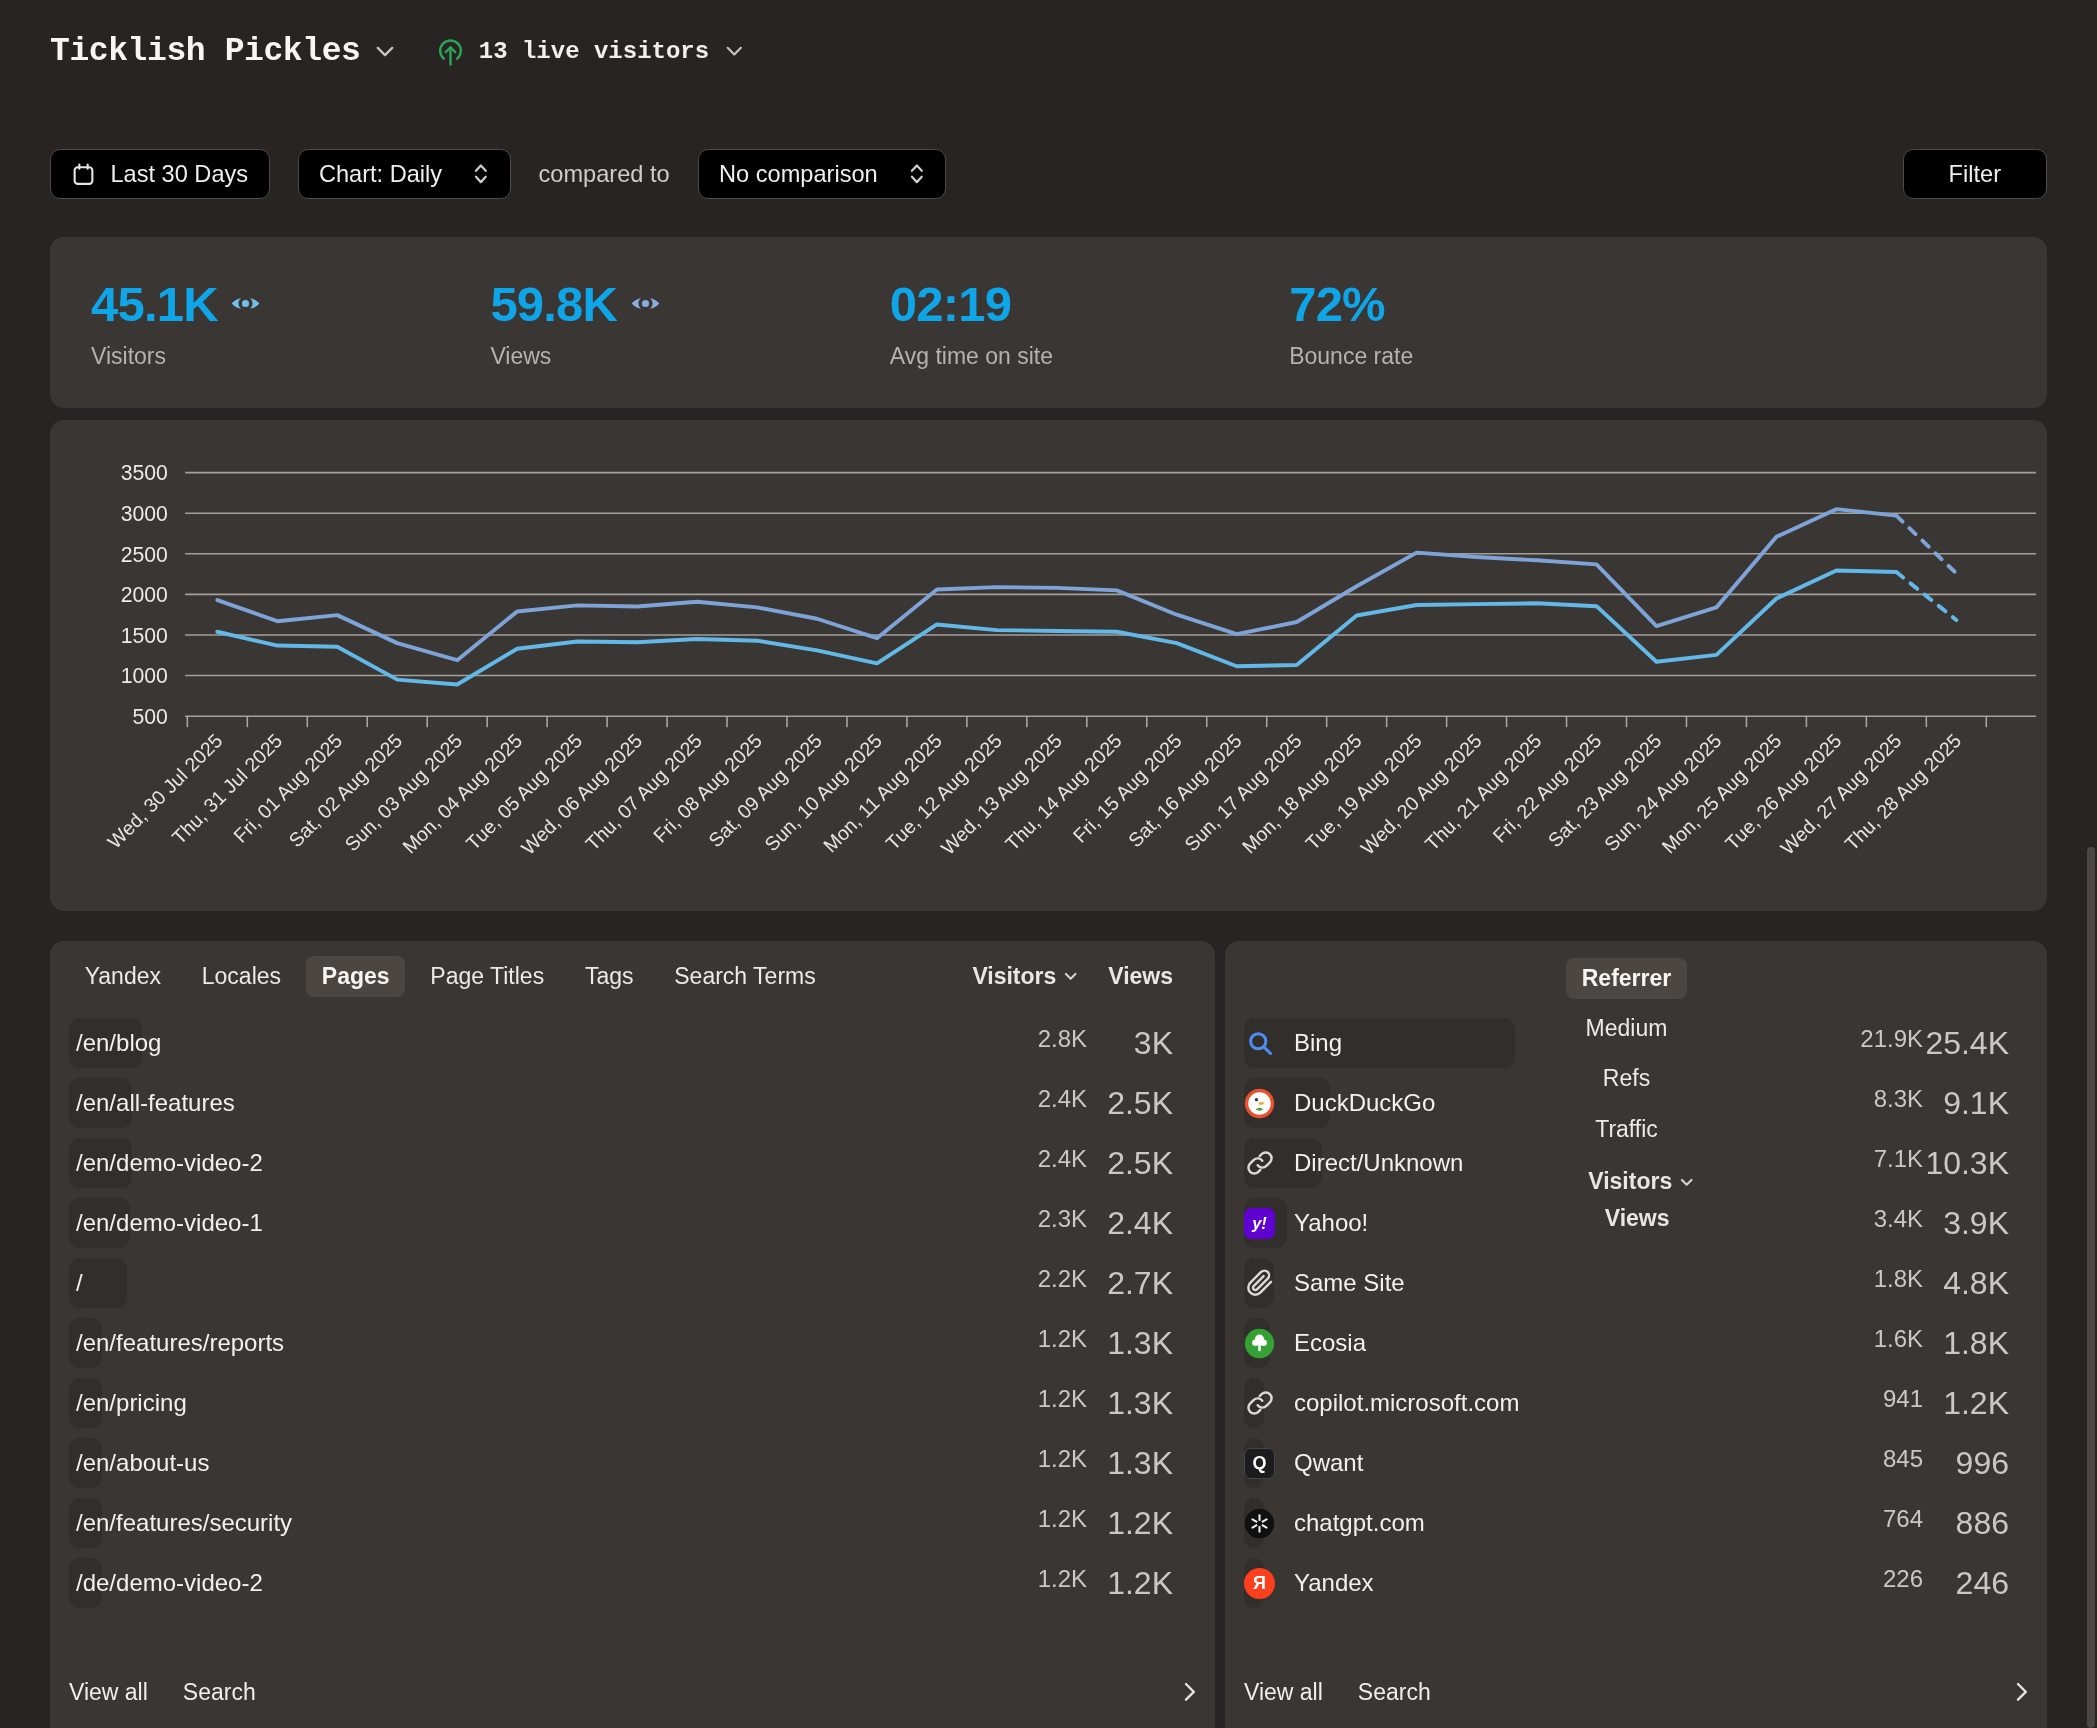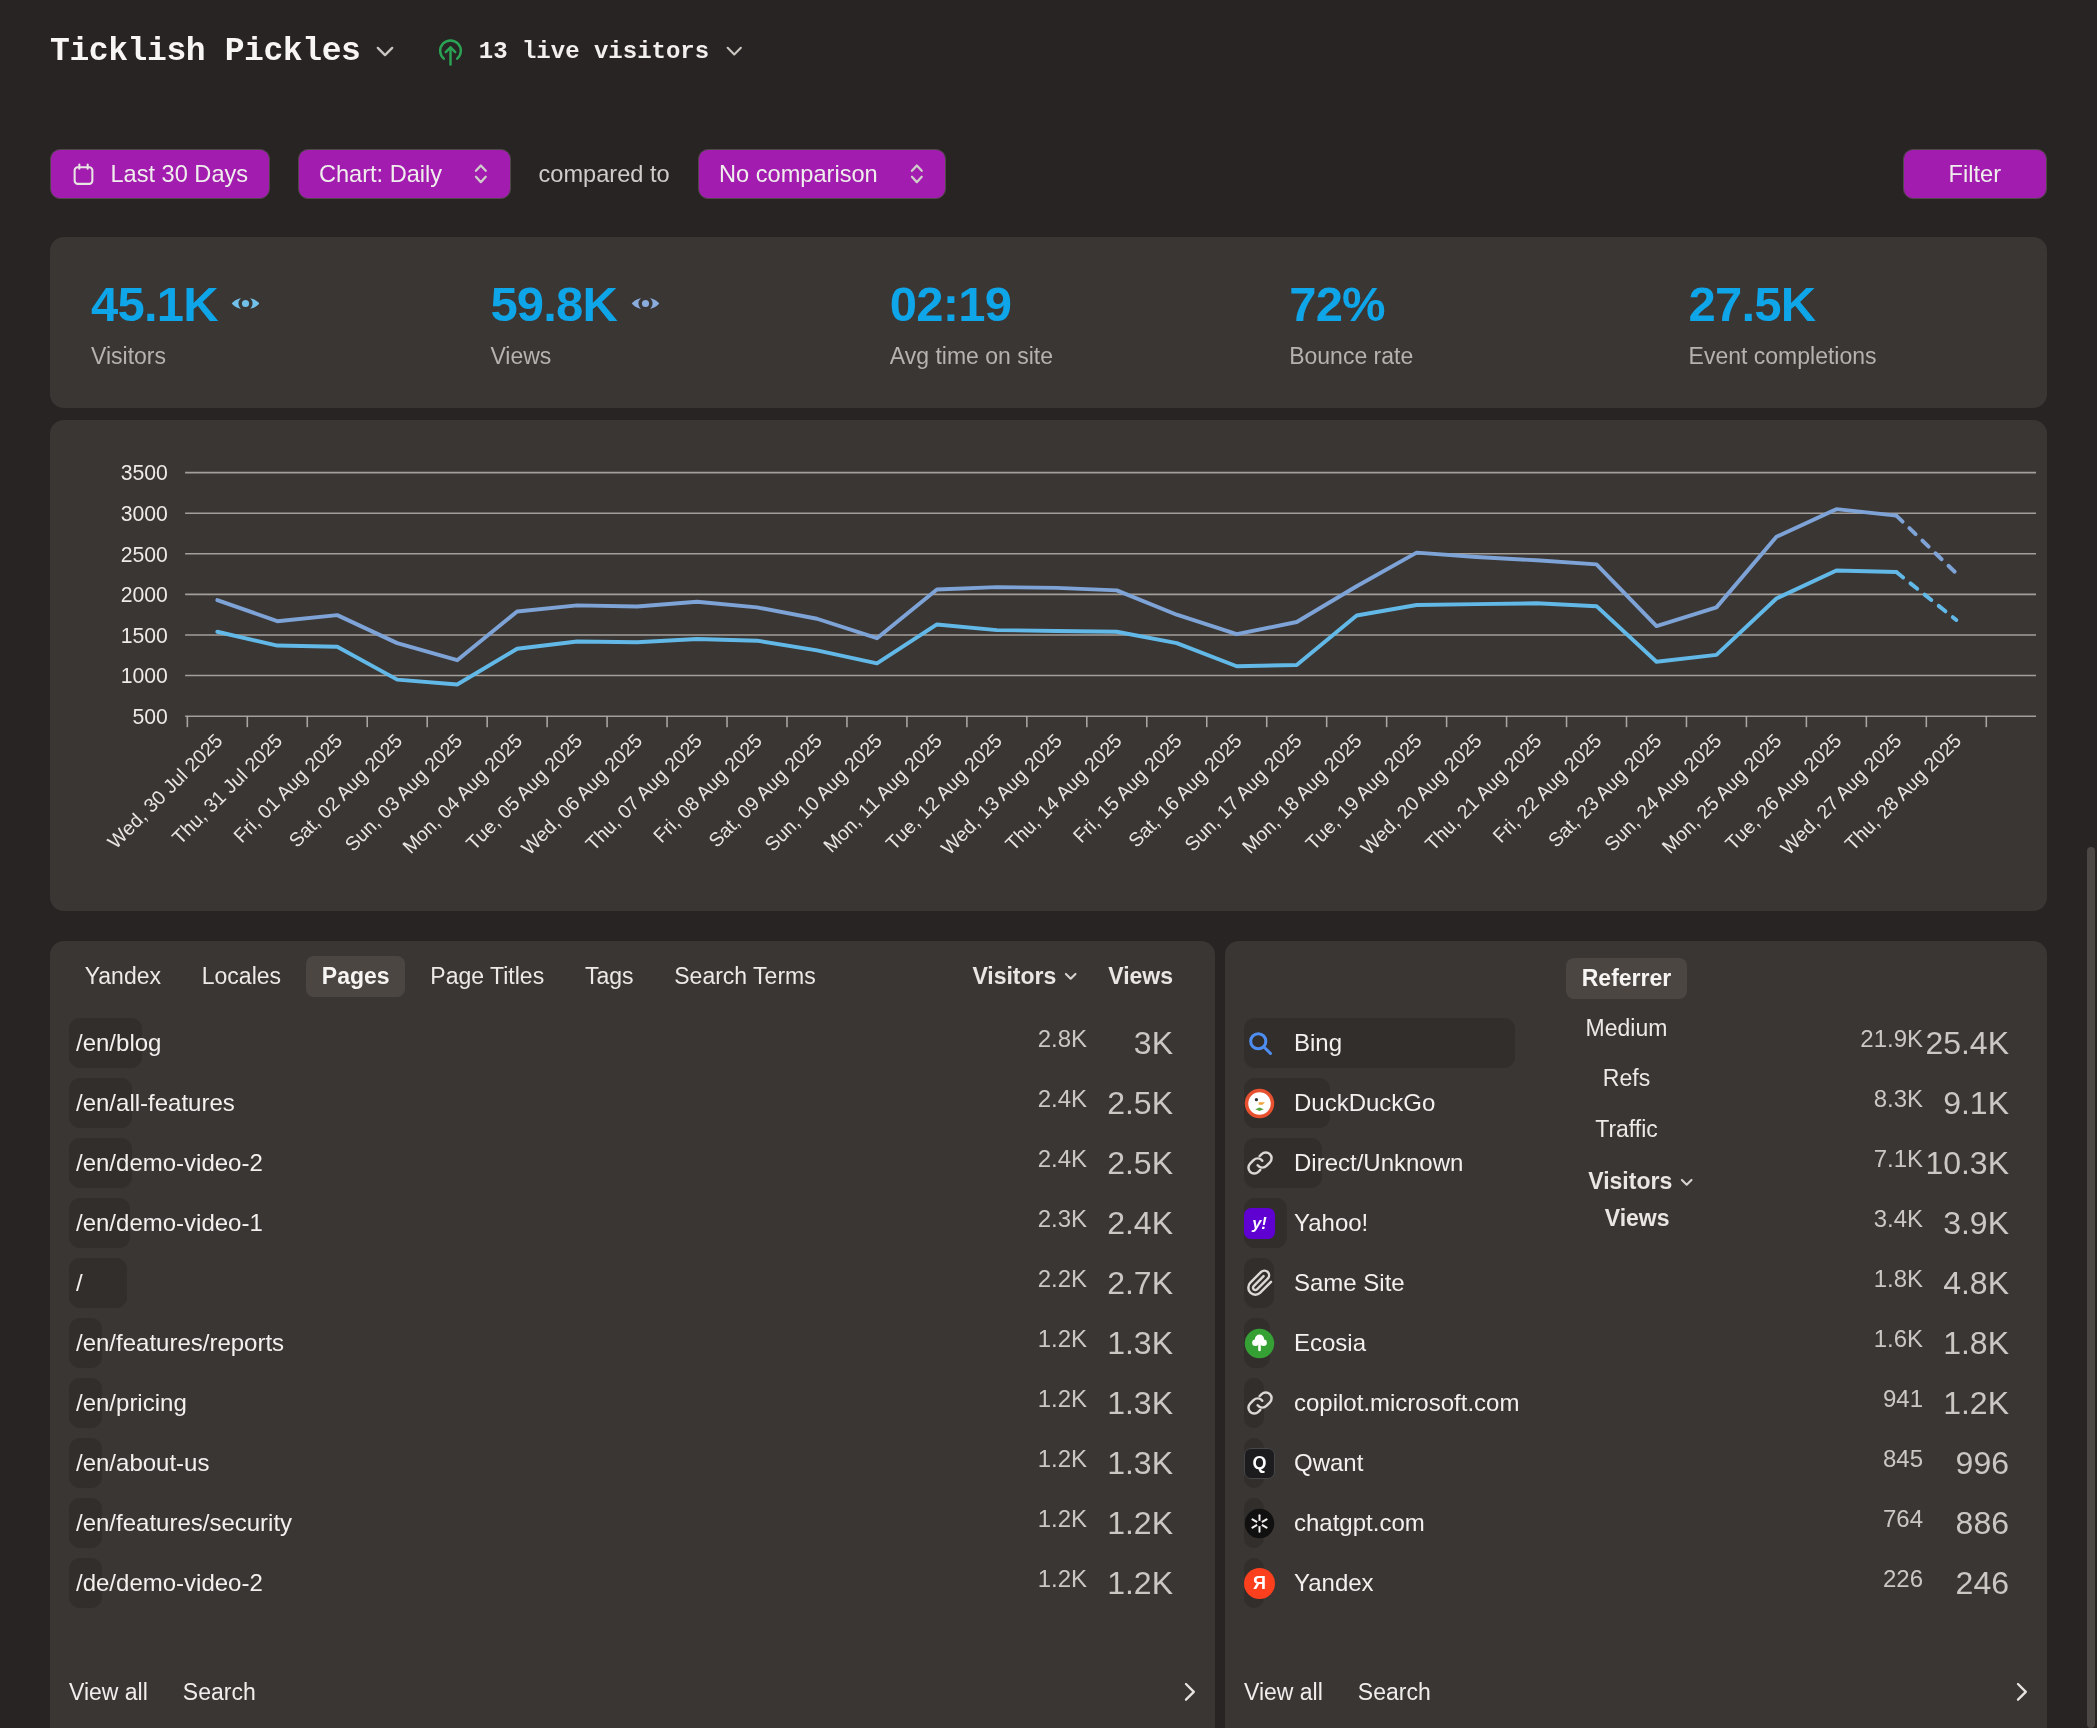--- a/index.html
+++ b/index.html
@@ -17,21 +17,21 @@
   .site-title { font-size:33px; font-weight:700; letter-spacing:-0.4px; color:#f8f6f4; }
   .hdr-chev { margin-left:15.7px; display:flex; align-items:center; cursor:pointer; }
   .live-group { display:flex; align-items:center; margin-left:41px; cursor:pointer; }
   .live-icon { display:flex; align-items:center; margin-right:12.6px; }
   .live-label { font-size:24px; font-weight:600; color:#f2f0ee; }
   .live-chev { margin-left:17.3px; display:flex; align-items:center; }
   
   .toolbar { position:absolute; left:50px; right:50px; top:149px; height:50px; display:flex; align-items:center; gap:28px; }
   .btn {
     height:50px; display:flex; align-items:center; gap:14px;
-    background:#a21caf; border:1.6px solid #4f4a47; border-radius:10.2px;
+    background:#000000; border:1.6px solid #4f4a47; border-radius:10.2px;
     padding:0 20.4px; font-size:23.6px; color:#f0eeec; cursor:pointer;
   }
   .btn .updown { margin-left:17.3px; display:flex; }
   .plain-text { font-size:23.6px; color:#cfccc9; }
   .filter-btn { margin-left:auto; padding:0 45px; }
   
   .panel { position:absolute; background:#3a3634; border-radius:14px; }
   #stats-panel { left:50px; right:50px; top:237px; height:171px; display:grid; grid-template-columns:repeat(5,1fr); align-items:center; }
   .stat { padding-left:41px; }
   .stat-value-row { display:flex; align-items:center; gap:12.6px; }
@@ -160,26 +160,20 @@
       <div class="stat-value-row">
       <span class="stat-value">02:19</span>
     </div>
     <div class="stat-label">Avg time on site</div>
     </div>
     <div class="stat">
       <div class="stat-value-row">
       <span class="stat-value">72%</span>
     </div>
     <div class="stat-label">Bounce rate</div>
-    </div>
-    <div class="stat">
-      <div class="stat-value-row">
-      <span class="stat-value">27.5K</span>
-    </div>
-    <div class="stat-label">Event completions</div>
     </div>
   </div>
 
 <div id="chart-panel" class="panel">
   <svg id="chart-svg" viewBox="0 0 2542 625" width="1997" height="491">
       <line x1="172" y1="377" x2="2528" y2="377" stroke="#b6b2ae" stroke-width="2" opacity="0.85"></line>
       <text x="150" y="387" text-anchor="end" font-size="27" fill="#edeae8" font-family="&quot;Liberation Sans&quot;, sans-serif">500</text>
       <line x1="172" y1="325.3333333333333" x2="2528" y2="325.3333333333333" stroke="#b6b2ae" stroke-width="2" opacity="0.85"></line>
       <text x="150" y="335.3333333333333" text-anchor="end" font-size="27" fill="#edeae8" font-family="&quot;Liberation Sans&quot;, sans-serif">1000</text>
       <line x1="172" y1="273.6666666666667" x2="2528" y2="273.6666666666667" stroke="#b6b2ae" stroke-width="2" opacity="0.85"></line>

